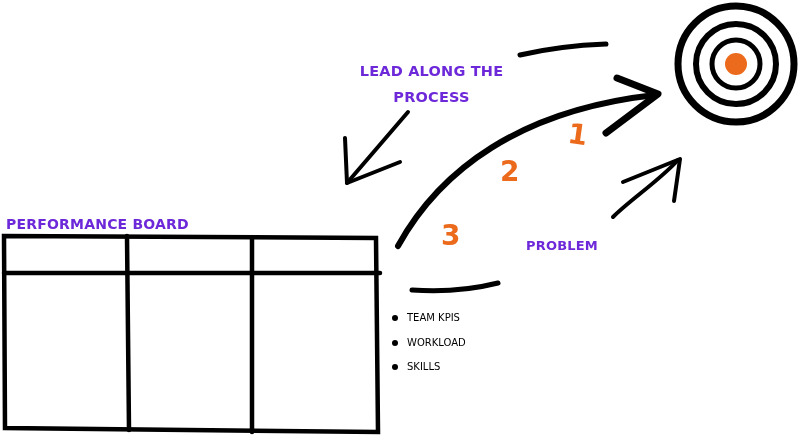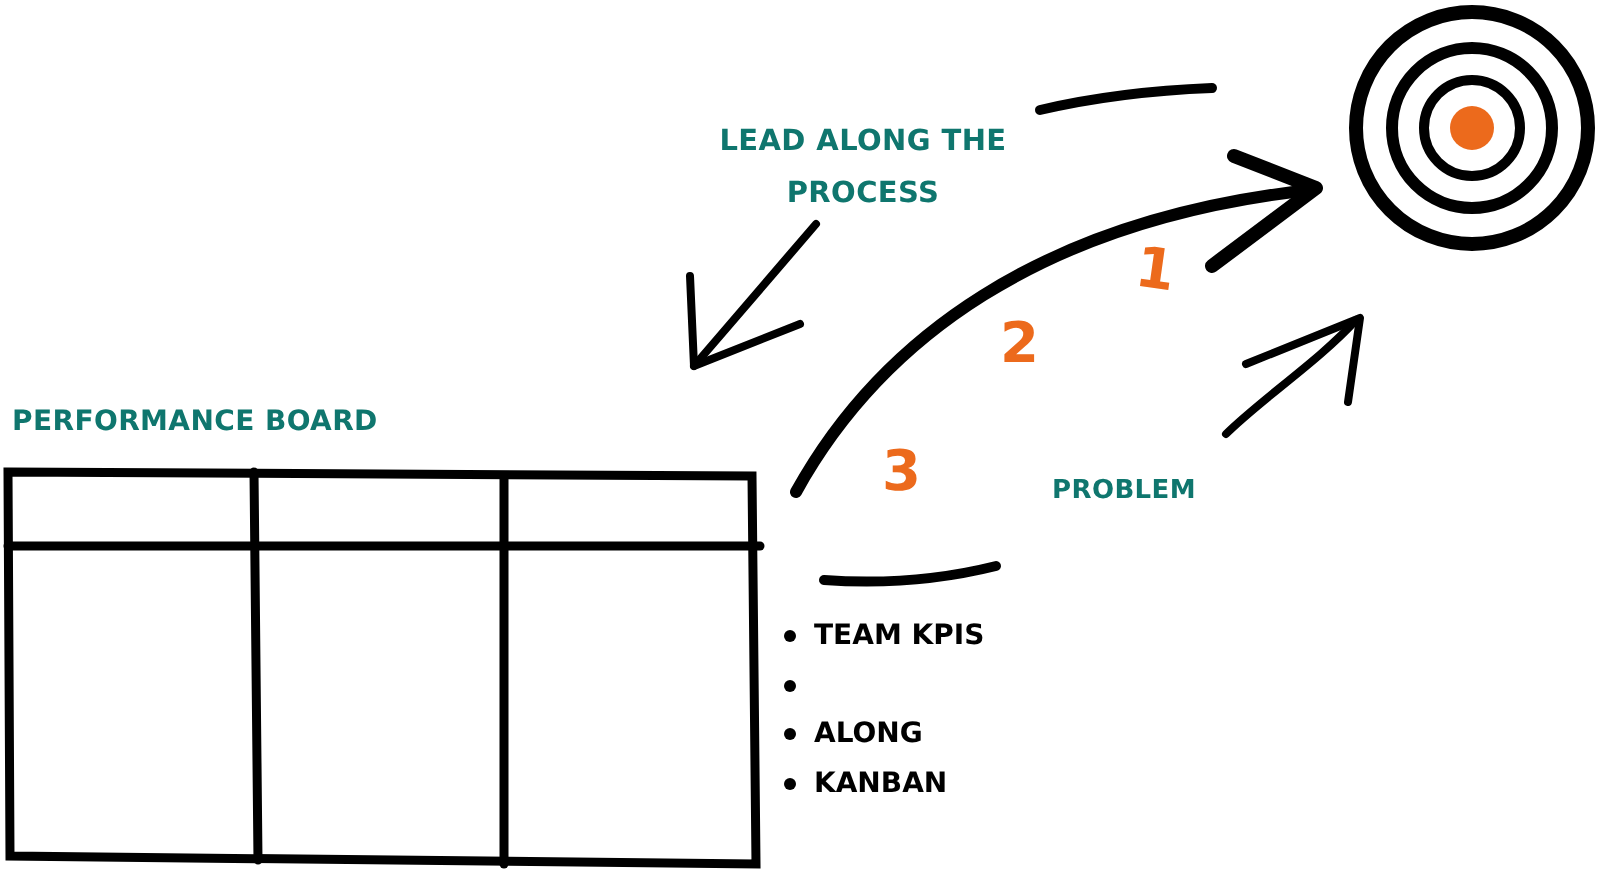--- a/index.html
+++ b/index.html
@@ -1,24 +1,24 @@
 <!DOCTYPE html>
 <html><head>
   <meta charset="utf-8">
   <style>
     html, body { margin: 0; padding: 0; background: #ffffff; }
     body { width: 801px; height: 435px; position: relative; overflow: hidden; font-family: "DejaVu Sans", sans-serif; }
     svg.canvas { position: absolute; left: 0; top: 0; }
-    .lbl { position: absolute; font-family: "DejaVu Sans", sans-serif; font-weight: bold; color: #0f766e; text-transform: uppercase; letter-spacing: 0.2px; white-space: nowrap; }
-    .board-title { left: 6px; top: 203px; font-size: 14px; }
+    .lbl { position: absolute; font-family: "DejaVu Sans", sans-serif; font-weight: bold; color: #6d28d9; text-transform: uppercase; letter-spacing: 0.2px; white-space: nowrap; }
+    .board-title { left: 6px; top: 216px; font-size: 14px; }
     .lead { left: 349px; top: 58px; font-size: 14.5px; line-height: 26px; text-align: center; width: 165px; }
     .problem { left: 517px; top: 233px; font-size: 13px; line-height: 26px; text-align: center; width: 90px; }
     .step { position: absolute; font-family: "DejaVu Sans", sans-serif; font-weight: bold; font-size: 28px; color: #ec6a1c; }
     ul.items { position: absolute; left: 392px; top: 306px; margin: 0; padding: 0; list-style: none; }
-    ul.items li { font-weight: bold; font-size: 14px; line-height: 24.5px; height: 24.5px; display: flex; align-items: center; }
+    ul.items li { font-weight: normal; font-size: 10px; line-height: 24.5px; height: 24.5px; display: flex; align-items: center; }
     ul.items li .dot { display: inline-block; width: 6px; height: 6px; border-radius: 50%; background: #000; margin-right: 9px; }
   </style>
 </head>
 <body>
 
 <svg class="canvas" width="801" height="435" viewBox="0 0 801 435">
 
   <g stroke="#000" stroke-width="4.5" fill="none" stroke-linecap="round">
     <path d="M4 236 L376 238 L378 432 L5 428 Z"></path>
     <path d="M4 273 L380 273"></path>
@@ -66,22 +66,19 @@
 <div class="step" style="left:500px; top:155px;">2</div>
 <div class="step" style="left:441px; top:219px;">3</div>
 
 <ul class="items">
   <li>
       <span class="dot"></span>
       <span>TEAM KPIS</span>
     </li>
   <li>
       <span class="dot"></span>
+      <span>WORKLOAD</span>
     </li>
   <li>
       <span class="dot"></span>
-      <span>ALONG</span>
-    </li>
-  <li>
-      <span class="dot"></span>
-      <span>KANBAN</span>
+      <span>SKILLS</span>
     </li>
 </ul>
 
 </body></html>

